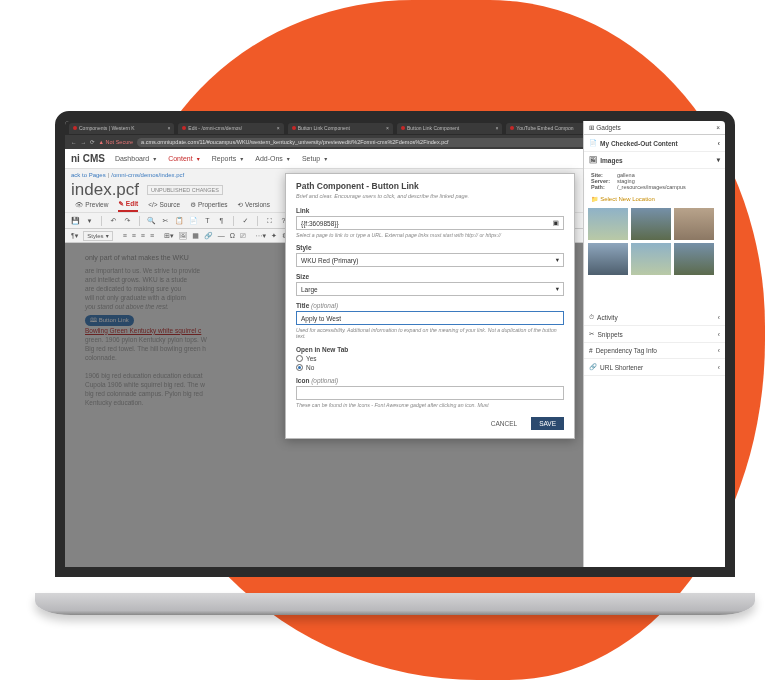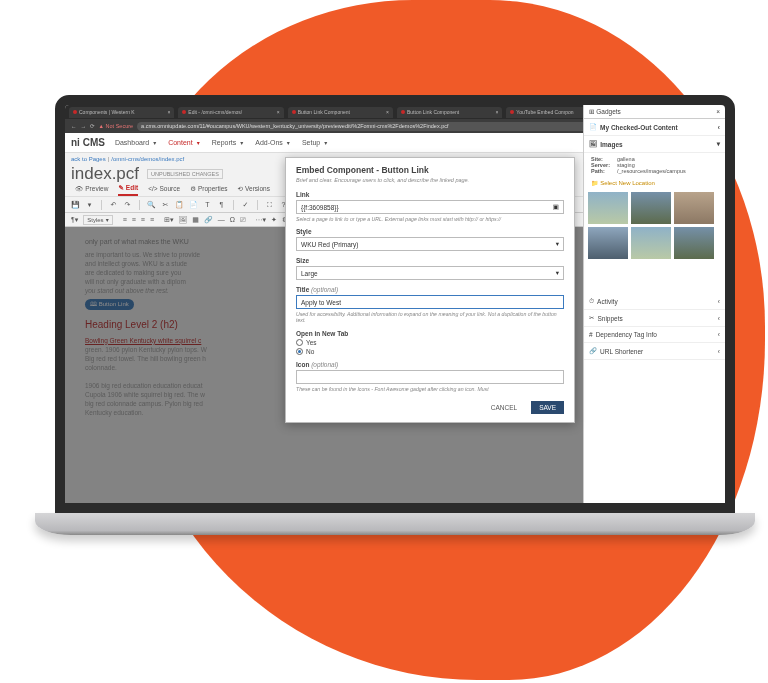--- a/index.html
+++ b/index.html
@@ -24,25 +24,25 @@
   .laptop {
     position: absolute;
     top: 95px;
     left: 35px;
     width: 720px;
     height: 470px;
     z-index: 1;
   }
   .screen-frame {
     width: 680px;
-    height: 418px;
+    height: 466px;
     background: #1a1a1a;
     border: 10px solid #2b2b2b;
     border-radius: 14px 14px 0 0;
-    margin: 0 auto;
+    margin: 16px auto;
     position: relative;
     overflow: hidden;
   }
   .base {
     width: 720px;
     height: 22px;
     background: linear-gradient(#d5d5d7 0%, #b8b8bb 80%, #888 100%);
     border-radius: 0 0 36px 36px / 0 0 14px 14px;
     box-shadow: 0 6px 10px rgba(0,0,0,0.2);
   }
@@ -324,21 +324,20 @@
 
       <div class="content-area">
         <div class="bg-fade">
           <div class="h1-bit">only part of what makes the WKU </div>
           <div>are important to us. We strive to provide</div>
           <div>and intellect grows. WKU is a stude</div>
           <div>are dedicated to making sure you</div>
           <div>will not only graduate with a diplom</div>
           <div><em>you stand out above the rest.</em></div>
           <span class="button-link-tag">🕮 <span>Button Link</span></span>
-          <div class="h2">Heading Level 2 (h2)</div>
           <div><span class="linky">Bowling Green Kentucky white squirrel c</span></div>
           <div>green. 1906 pylon Kentucky pylon tops. W</div>
           <div>Big red red towel. The hill bowling green h</div>
           <div>colonnade.</div>
           <br>
           <div>1906 big red education education educat</div>
           <div>Cupola 1906 white squirrel big red. The w</div>
           <div>big red colonnade campus. Pylon big red</div>
           <div>Kentucky education.</div>
           <div style="position:absolute; right:150px; top:40px; text-align:left;">
@@ -407,21 +406,21 @@
             <span class="caret">‹</span>
           </div>
         <div class="g-sect">
             <span>🔗</span>
             <span>URL Shortener</span>
             <span class="caret">‹</span>
           </div>
       </div>
 
       <div class="modal">
-        <div class="modal-head">Embed Component - Button Link</div>
+        <div class="modal-head">Path Component - Button Link</div>
         <div class="modal-sub">Brief and clear. Encourage users to click, and describe the linked page.</div>
 
         <div class="mfield">
           <span class="lbl">Link</span>
           <div class="in">
             <span>{{f:3609858}}</span>
             <span style="margin-left:auto">▣</span>
           </div>
           <div class="help">Select a page to link to or type a URL. External page links must start with http:// or https://</div>
         </div>

